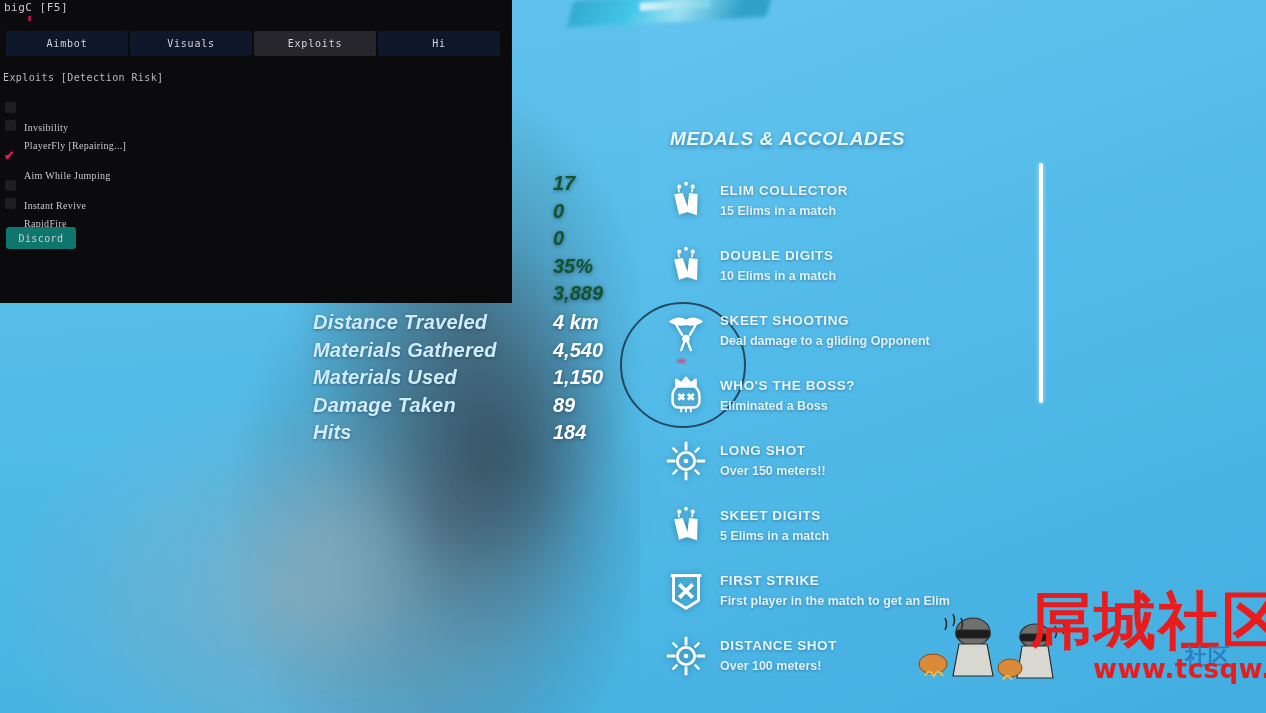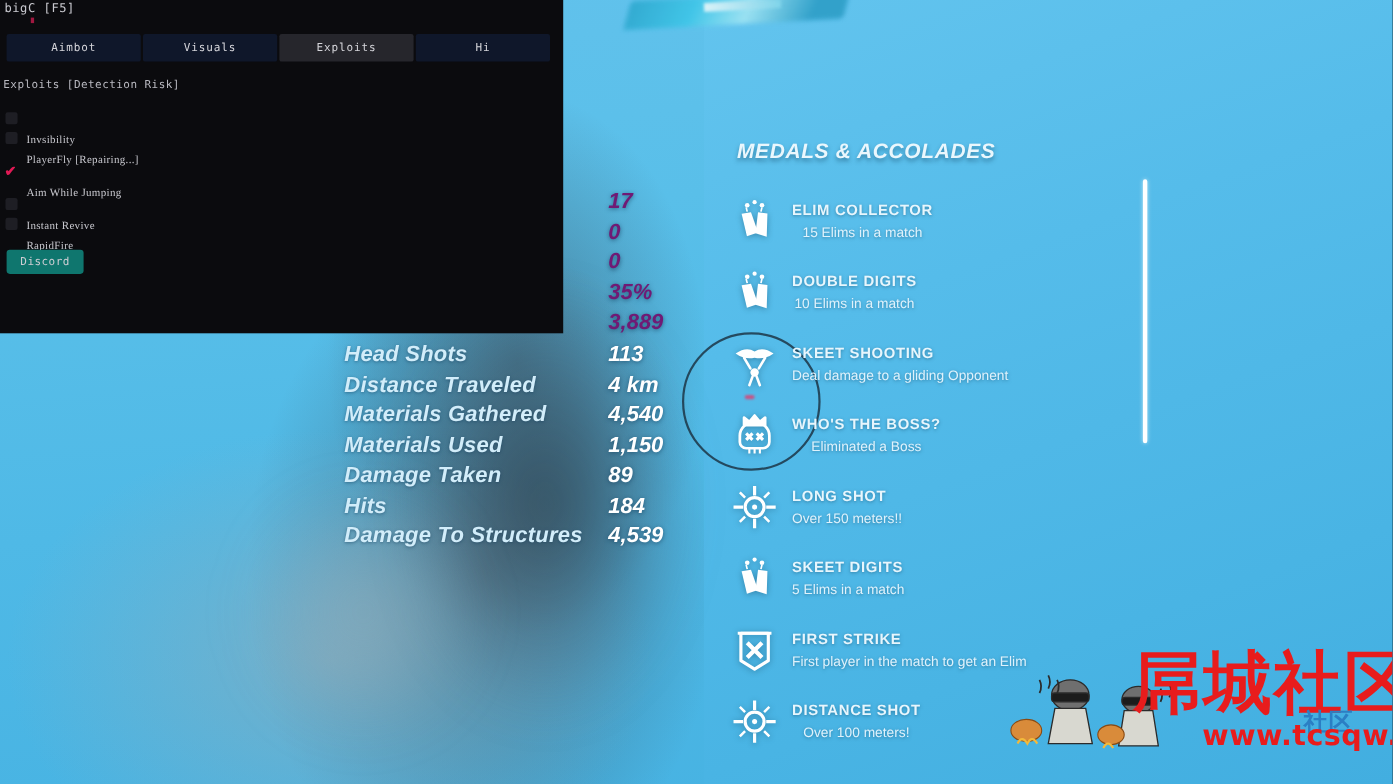--- a/index.html
+++ b/index.html
@@ -132,21 +132,21 @@
     position: absolute;
     left: 553px;
     top: 168px;
     width: 120px;
   }
   .value-only {
     height: 27.5px;
     font-size: 20px;
     font-weight: bold;
     font-style: italic;
-    color: #701a75;
+    color: #14532d;
     text-shadow: 0 1px 4px rgba(20,60,90,0.65);
     filter: blur(0.35px);
   }
 
   
   .medals-panel {
     position: absolute;
     left: 660px;
     top: 128px;
     width: 400px;
@@ -186,27 +186,26 @@
     font-size: 13.5px;
     font-weight: bold;
     color: #e7f6fd;
     letter-spacing: 0.6px;
     text-shadow: 0 1px 3px rgba(20,70,100,0.5);
     filter: blur(0.3px);
     white-space: nowrap;
   }
   .medal-desc {
     font-size: 12.5px;
-    font-weight: normal;
+    font-weight: bold;
     color: #dff2fc;
     margin-top: 6px;
     text-shadow: 0 1px 3px rgba(20,70,100,0.5);
     filter: blur(0.3px);
     white-space: nowrap;
-    text-align: center;
   }
   .medals-scrollbar {
     position: absolute;
     left: 379px;
     top: 35px;
     width: 4px;
     height: 240px;
     background: #ffffff;
     border-radius: 2px;
     box-shadow: 0 0 4px rgba(255,255,255,0.6);
@@ -387,46 +386,38 @@
   <div class="bg-blur-figure"></div>
   <div class="bg-blur-figure2"></div>
   <div class="top-object"></div>
   <div class="top-object-b"></div>
 
   <div class="scope-circle"></div>
   <div class="scope-dot"></div>
 
   <div class="stats-wrap" id="stats-wrap" style="top: 311px; left: 313px;">
       <div class="stat-row">
-        <div class="stat-label">Head Shots</div>
-        <div class="stat-value">113</div>
-      </div>
-      <div class="stat-row">
         <div class="stat-label">Distance Traveled</div>
         <div class="stat-value">4 km</div>
       </div>
       <div class="stat-row">
         <div class="stat-label">Materials Gathered</div>
         <div class="stat-value">4,540</div>
       </div>
       <div class="stat-row">
         <div class="stat-label">Materials Used</div>
         <div class="stat-value">1,150</div>
       </div>
       <div class="stat-row">
         <div class="stat-label">Damage Taken</div>
         <div class="stat-value">89</div>
       </div>
       <div class="stat-row">
         <div class="stat-label">Hits</div>
         <div class="stat-value">184</div>
-      </div>
-      <div class="stat-row">
-        <div class="stat-label">Damage To Structures</div>
-        <div class="stat-value">4,539</div>
       </div>
     </div>
   <div class="values-col" id="values-col" style="top: 172px;">
       <div class="value-only">17</div>
       <div class="value-only">0</div>
       <div class="value-only">0</div>
       <div class="value-only">35%</div>
       <div class="value-only">3,889</div>
     </div>
 

